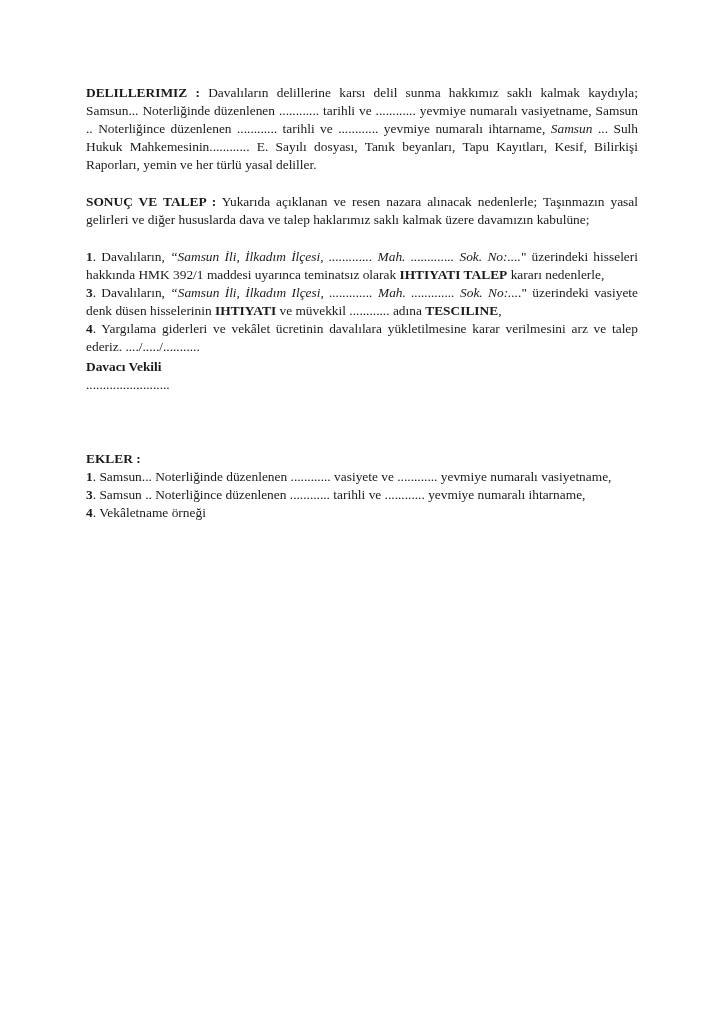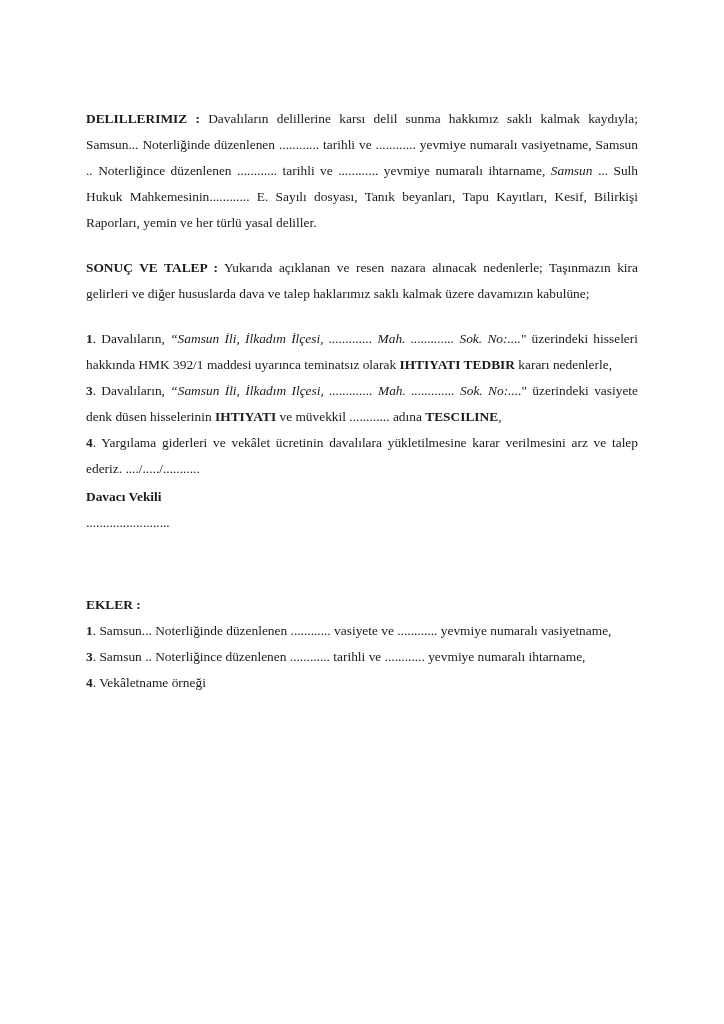--- a/index.html
+++ b/index.html
@@ -1,43 +1,43 @@
 <!DOCTYPE html>
 <html><head>
 <meta charset="utf-8">
 <style>
   html, body { margin: 0; padding: 0; background: #ffffff; }
   body { width: 724px; height: 1024px; position: relative; overflow: hidden; }
   .page {
-    position: absolute; left: 86px; top: 106px; width: 552px;
-    font-family: "Liberation Serif", serif; font-size: 13.4px; line-height: 26px;
+    position: absolute; left: 86px; top: 84px; width: 552px;
+    font-family: "Liberation Serif", serif; font-size: 13.4px; line-height: 18px;
     color: #1a1a1a;
   }
   .para { margin: 0; text-align: justify; }
   .gap { height: 18.8px; }
   b { font-weight: bold; }
   i { font-style: italic; }
   .right { text-align: left; }
   .bigGap { height: 56px; }
   .ekler-line { white-space: nowrap; }
 </style>
 </head>
 <body>
 
 <div class="page">
 
   <p class="para"><b>DELILLERIMIZ :</b><span> Davalıların delillerine karsı delil sunma hakkımız saklı kalmak kaydıyla; Samsun... Noterliğinde düzenlenen ............ tarihli ve ............ yevmiye numaralı vasiyetname, Samsun .. Noterliğince düzenlenen ............ tarihli ve ............ yevmiye numaralı ihtarname, </span><i>Samsun</i><span> ... Sulh Hukuk Mahkemesinin............ E. Sayılı dosyası, Tanık beyanları, Tapu Kayıtları, Kesif, Bilirkişi Raporları, yemin ve her türlü yasal deliller.</span></p>
 
   <div class="gap"></div>
 
-  <p class="para"><b>SONUÇ VE TALEP :</b><span> Yukarıda açıklanan ve resen nazara alınacak nedenlerle; Taşınmazın kira gelirleri ve diğer hususlarda dava ve talep haklarımız saklı kalmak üzere davamızın kabulüne;</span></p>
+  <p class="para"><b>SONUÇ VE TALEP :</b><span> Yukarıda açıklanan ve resen nazara alınacak nedenlerle; Taşınmazın yasal gelirleri ve diğer hususlarda dava ve talep haklarımız saklı kalmak üzere davamızın kabulüne;</span></p>
 
   <div class="gap"></div>
 
-  <p class="para"><b>1</b><span>. Davalıların, </span><i>“Samsun İli, İlkadım İlçesi, ............. Mah. ............. Sok. No:....</i><span>" üzerindeki hisseleri hakkında HMK 392/1 maddesi uyarınca teminatsız olarak </span><b>IHTIYATI TEDBIR</b><span> kararı nedenlerle,</span></p>
+  <p class="para"><b>1</b><span>. Davalıların, </span><i>“Samsun İli, İlkadım İlçesi, ............. Mah. ............. Sok. No:....</i><span>" üzerindeki hisseleri hakkında HMK 392/1 maddesi uyarınca teminatsız olarak </span><b>IHTIYATI TALEP</b><span> kararı nedenlerle,</span></p>
 
 
   <p class="para"><b>3</b><span>. Davalıların, </span><i>“Samsun İli, İlkadım Ilçesi, ............. Mah. ............. Sok. No:....</i><span>" üzerindeki vasiyete denk düsen hisselerinin </span><b>IHTIYATI</b><span> ve müvekkil ............ adına </span><b>TESCILINE</b><span>,</span></p>
 
   <p class="para"><b>4</b><span>. Yargılama giderleri ve vekâlet ücretinin davalılara yükletilmesine karar verilmesini arz ve talep ederiz. ..../...../...........</span></p>
 
   <p class="para right" style="margin-top:2px;"><b>Davacı Vekili</b></p>
   <p class="para right">.........................</p>
 
   <div class="bigGap"></div>

